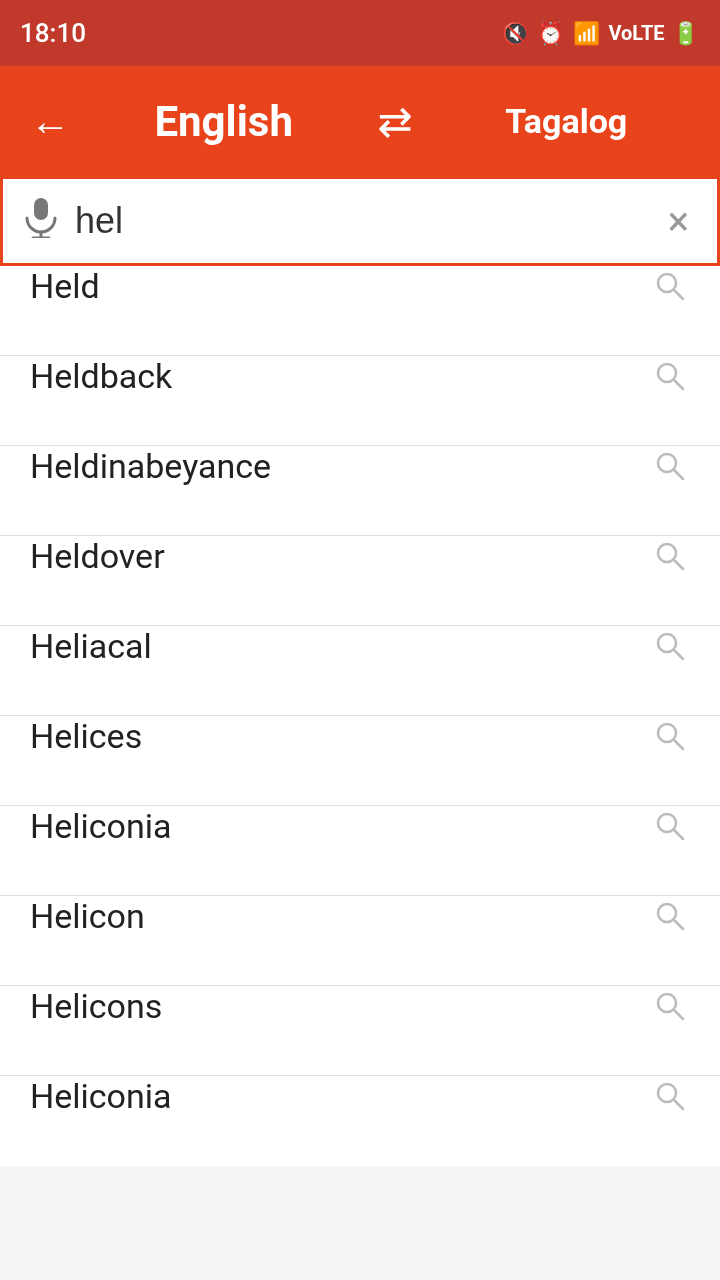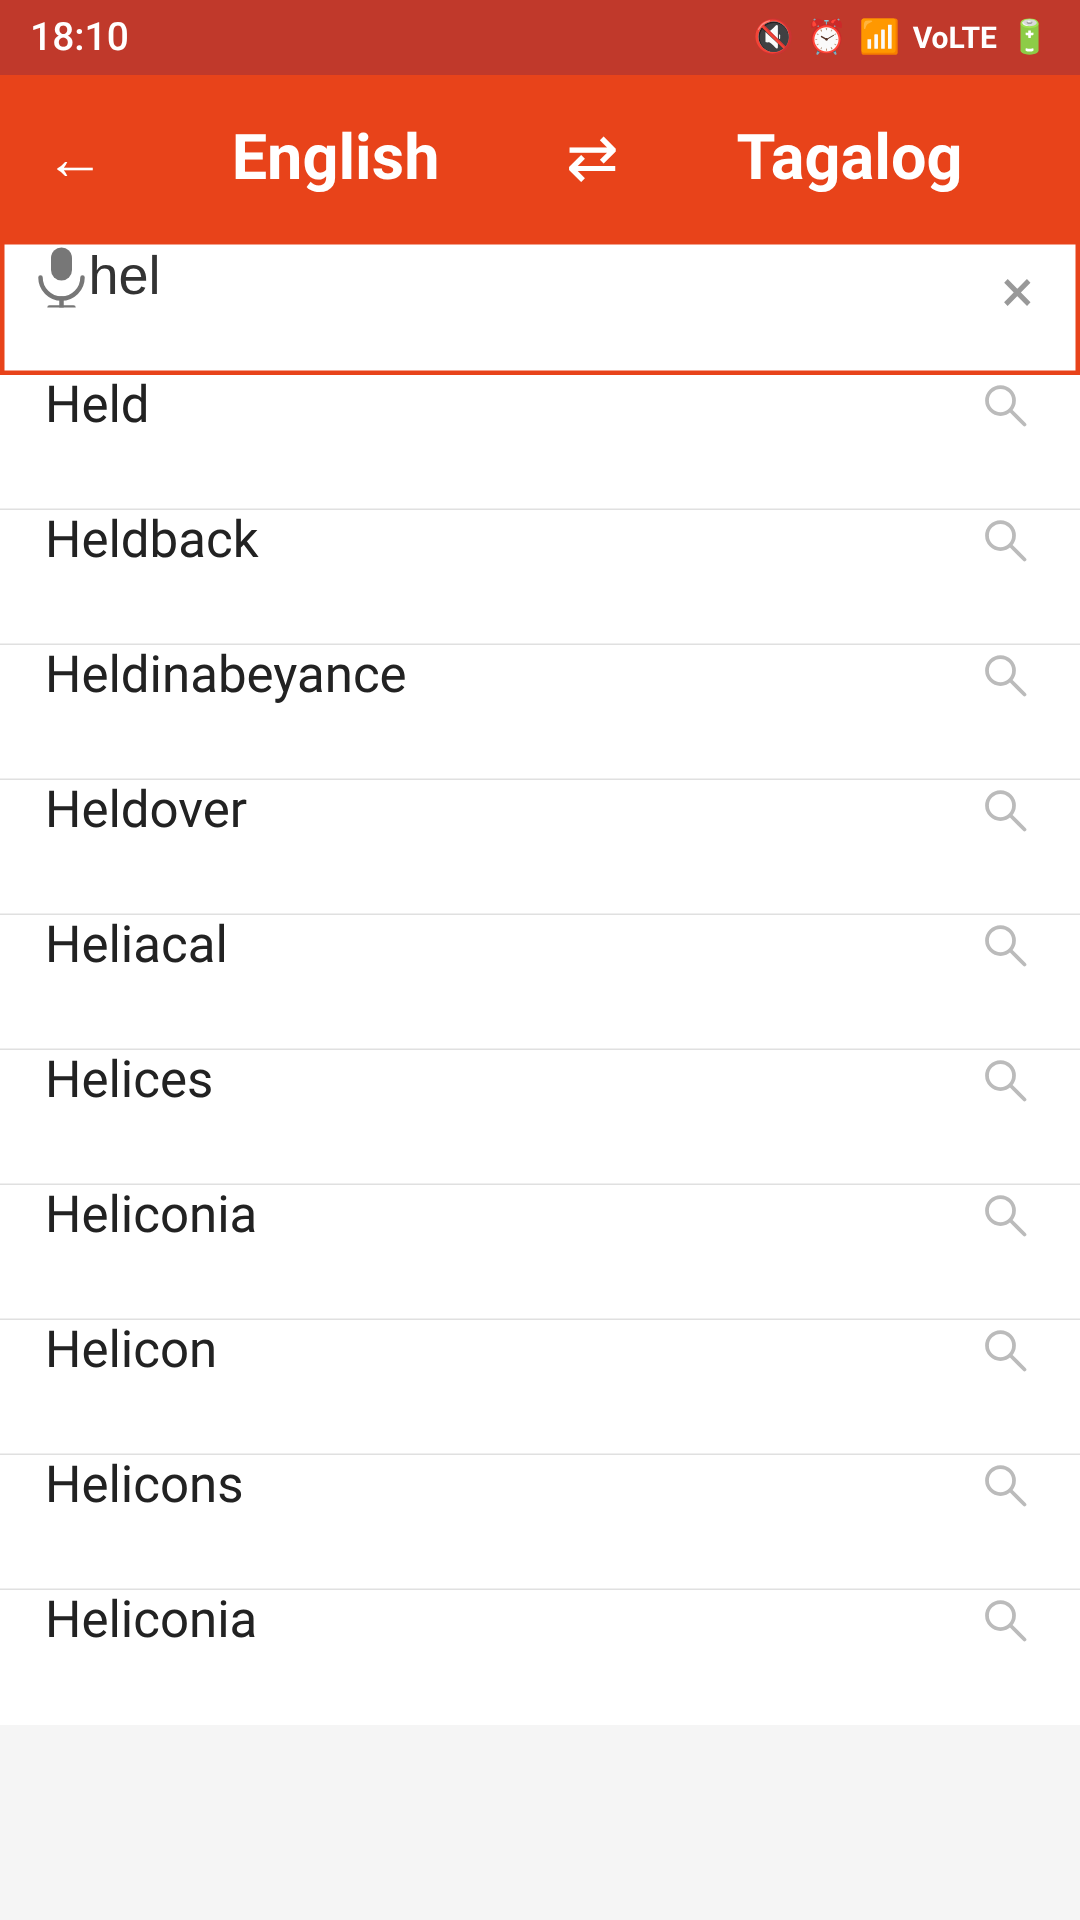--- a/index.html
+++ b/index.html
@@ -9,21 +9,21 @@
       width: 720px;
       min-height: 1280px;
       font-family: 'Roboto', Arial, sans-serif;
       background: #f5f5f5;
       overflow-x: hidden;
     }
 
     
     .status-bar {
       background: #c0392b;
-      height: 50px;
+      height: 66px;
       display: flex;
       align-items: center;
       justify-content: space-between;
       padding: 0 20px;
       color: white;
       font-size: 26px;
       font-weight: 500;
     }
     .status-bar-left { }
     .status-bar-right {
@@ -60,34 +60,35 @@
     .app-bar-swap {
       color: white;
       font-size: 38px;
       padding: 10px;
       display: flex;
       align-items: center;
     }
     .app-bar-title-to {
       flex: 1;
       color: white;
-      font-size: 42px;
+      font-size: 34px;
       font-weight: bold;
       text-align: center;
     }
 
     
     .search-bar {
       background: white;
       border: 3px solid #e8431a;
       margin: 0;
       height: 90px;
       display: flex;
-      align-items: flex-start;
+      align-items: center;
       padding: 0 20px;
+      gap: 16px;
     }
     .search-mic-icon {
       color: #777;
       font-size: 36px;
       cursor: pointer;
     }
     .search-input {
       flex: 1;
       border: none;
       outline: none;

